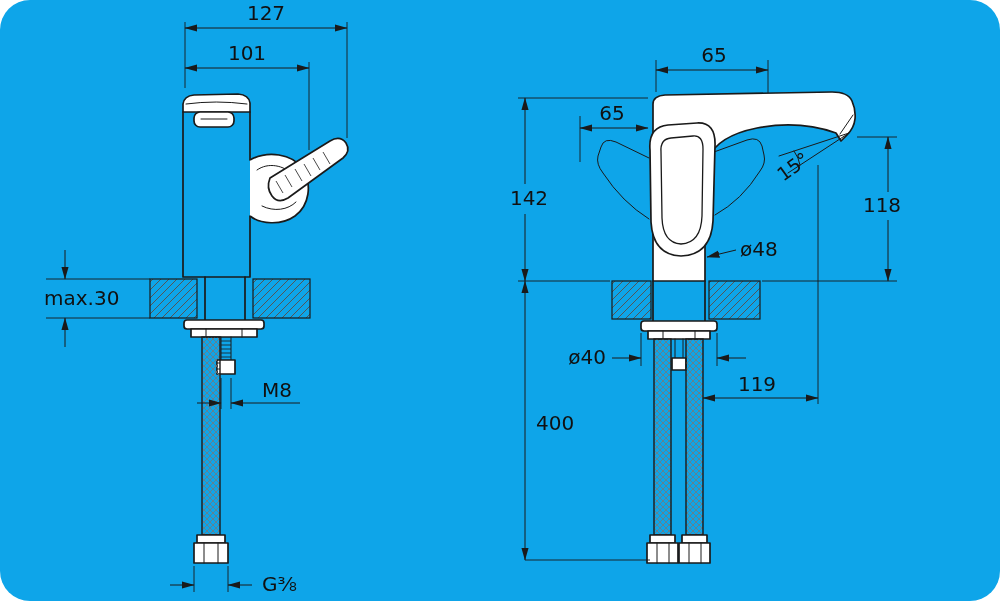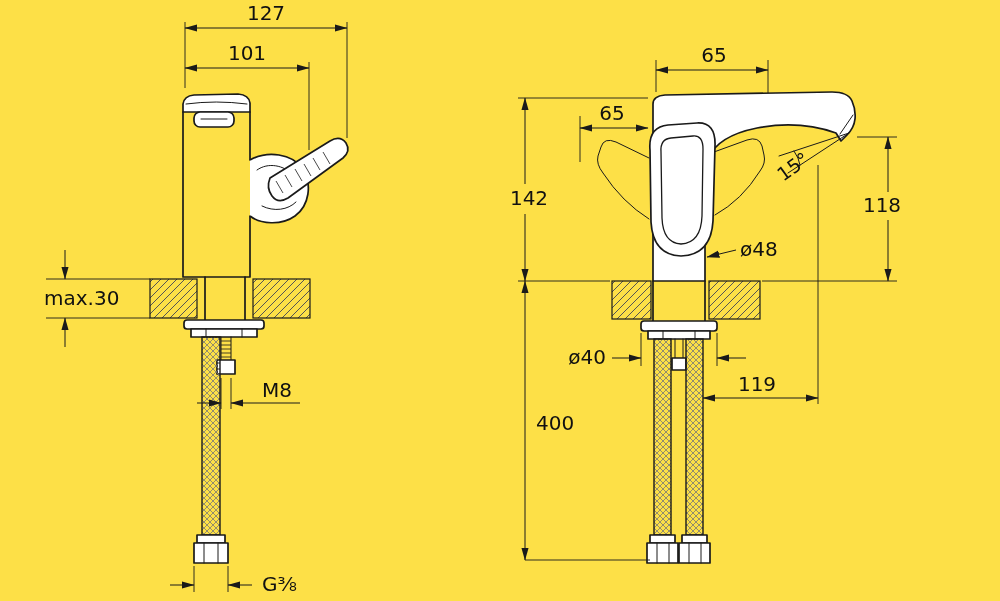--- a/index.html
+++ b/index.html
@@ -1,21 +1,22 @@
 <!DOCTYPE html>
 <html><head>
 <meta charset="utf-8">
 <style>
   html,body{margin:0;padding:0;background:#ffffff;}
   .stage{
     position:relative;
     width:1000px;height:601px;
-    background:#fde047;
+    background:#0ea5e9;
     overflow:hidden;
     font-family:"DejaVu Sans", sans-serif;
+    border-radius:30px;
   }
   svg{display:block;}
   .obj{fill:none;stroke:#1a1a1a;stroke-width:1.7;stroke-linejoin:round;stroke-linecap:round;}
   .objf{fill:#ffffff;stroke:#1a1a1a;stroke-width:1.7;stroke-linejoin:round;}
   .thin{fill:none;stroke:#1a1a1a;stroke-width:1;stroke-linecap:round;}
   .tick{fill:none;stroke:#1a1a1a;stroke-width:0.8;}
   .ext{fill:none;stroke:#1a1a1a;stroke-width:0.9;}
   .dim{fill:none;stroke:#1a1a1a;stroke-width:1;}
   .hatchbox{fill:url(#hatch);stroke:#1a1a1a;stroke-width:1.2;}
   .braidbox{fill:url(#braid);stroke:#1a1a1a;stroke-width:1.4;}

